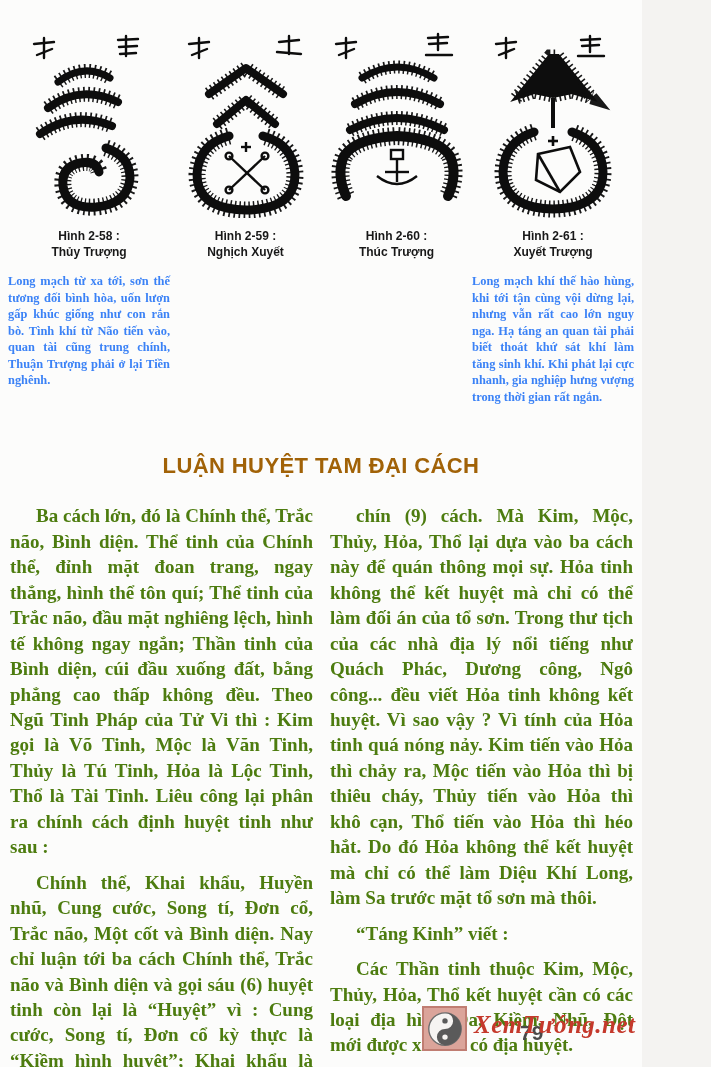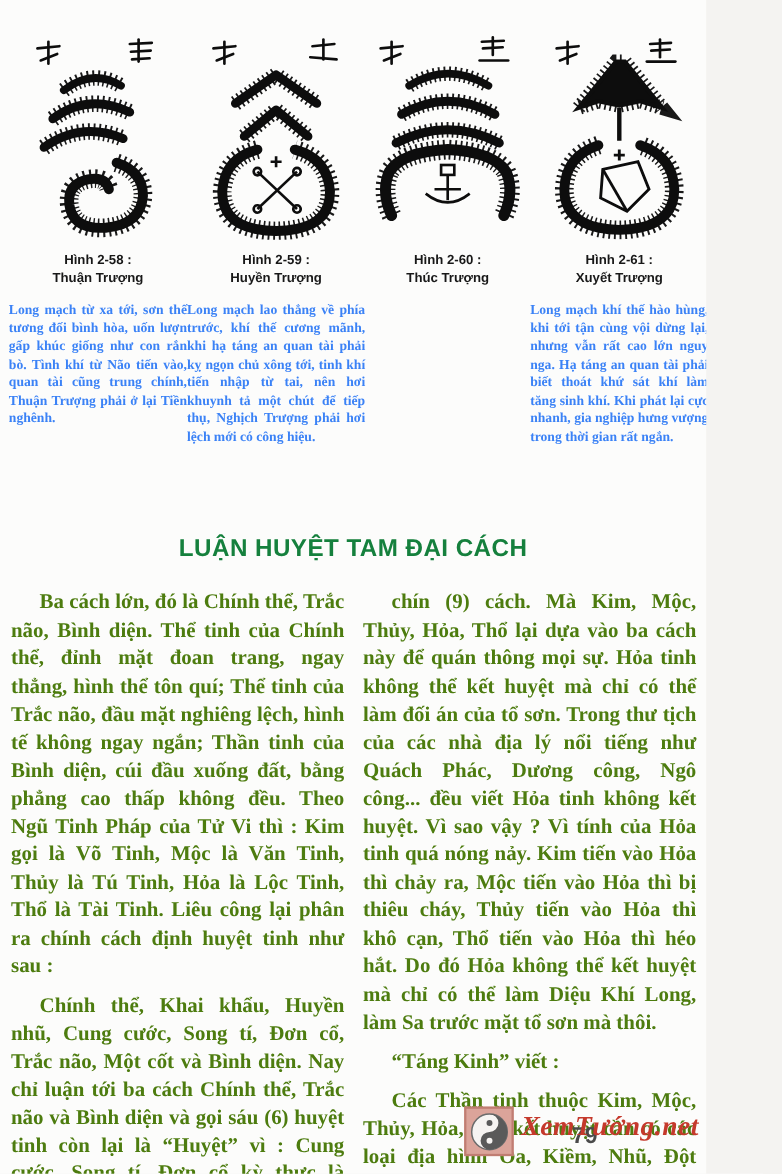--- a/index.html
+++ b/index.html
@@ -45,27 +45,27 @@
     margin-top:13px;
     width:162px;
     font-size:12.4px;
     line-height:1.33;
     font-weight:bold;
     text-align:justify;
     color:#3b82f6;
   }
   
   .main-heading{
-    margin-top:80px;
+    margin-top:48px;
     text-align:center;
     font-family:"Liberation Sans", sans-serif;
     font-weight:bold;
     font-size:22px;
     letter-spacing:.4px;
-    color:#15803d;
+    color:#a16207;
   }
   
   .body-columns{
     display:flex;
     gap:17px;
     padding:24px 9px 0 10px;
   }
   .col{
     width:338px;
     font-size:19px;
@@ -136,21 +136,21 @@
         <path class="solid" stroke-width="7" d="M44,52 Q70,32 96,48"></path>
         <path class="fringe" stroke-width="15" d="M34,78 Q66,54 104,72"></path>
         <path class="solid" stroke-width="8" d="M34,78 Q66,54 104,72"></path>
         <path class="fringe" stroke-width="15" d="M26,104 Q60,80 98,96"></path>
         <path class="solid" stroke-width="8" d="M26,104 Q60,80 98,96"></path>
         <path class="fringe" stroke-width="17" d="M92,118 Q116,126 116,148 Q114,174 82,177 Q52,179 49,156 Q47,137 66,133 Q82,130 85,142"></path>
         <path class="solid" stroke-width="9" d="M92,118 Q116,126 116,148 Q114,174 82,177 Q52,179 49,156 Q47,137 66,133 Q82,130 85,142"></path>
       </svg>
       <div class="figure-caption">
         <div>Hình 2-58 :</div>
-        <div>Thuận Trượng</div>
+        <div>Thủy Trượng</div>
       </div>
       <div class="figure-desc">Long mạch từ xa tới, sơn thế tương đối bình hòa, uốn lượn gấp khúc giống như con rắn bò. Tình khí từ Não tiến vào, quan tài cũng trung chính, Thuận Trượng phải ở lại Tiền nghênh.</div>
     </div>
 
     <div class="figure">
       <svg class="figure-art" viewBox="0 0 150 188">
         <g class="charstroke">
           <line x1="28" y1="8" x2="28" y2="28"></line>
             <line x1="18" y1="14" x2="38" y2="12"></line>
             <line x1="21" y1="25" x2="36" y2="19"></line>
@@ -170,23 +170,22 @@
           <circle cx="58" cy="126" r="3.4"></circle>
             <circle cx="94" cy="126" r="3.4"></circle>
           <circle cx="58" cy="160" r="3.4"></circle>
             <circle cx="94" cy="160" r="3.4"></circle>
           <line x1="75" y1="112" x2="75" y2="122"></line>
             <line x1="70" y1="117" x2="80" y2="117"></line>
         </g>
       </svg>
       <div class="figure-caption">
         <div>Hình 2-59 :</div>
-        <div>Huyền Trượng</div>
-      </div>
-      <div class="figure-desc">Long mạch lao thẳng về phía trước, khí thế cương mãnh, khi hạ táng an quan tài phải kỵ ngọn chủ xông tới, tinh khí tiến nhập từ tai, nên hơi khuynh tả một chút để tiếp thụ, Nghịch Trượng phải hơi lệch mới có công hiệu.</div>
+        <div>Nghịch Xuyết</div>
+      </div>
     </div>
 
     <div class="figure">
       <svg class="figure-art" viewBox="0 0 150 188">
         <g class="charstroke">
           <line x1="24" y1="8" x2="24" y2="28"></line>
             <line x1="14" y1="14" x2="34" y2="12"></line>
             <line x1="17" y1="25" x2="32" y2="19"></line>
           <line x1="116" y1="4" x2="116" y2="20"></line>
             <line x1="106" y1="8" x2="126" y2="7"></line>

